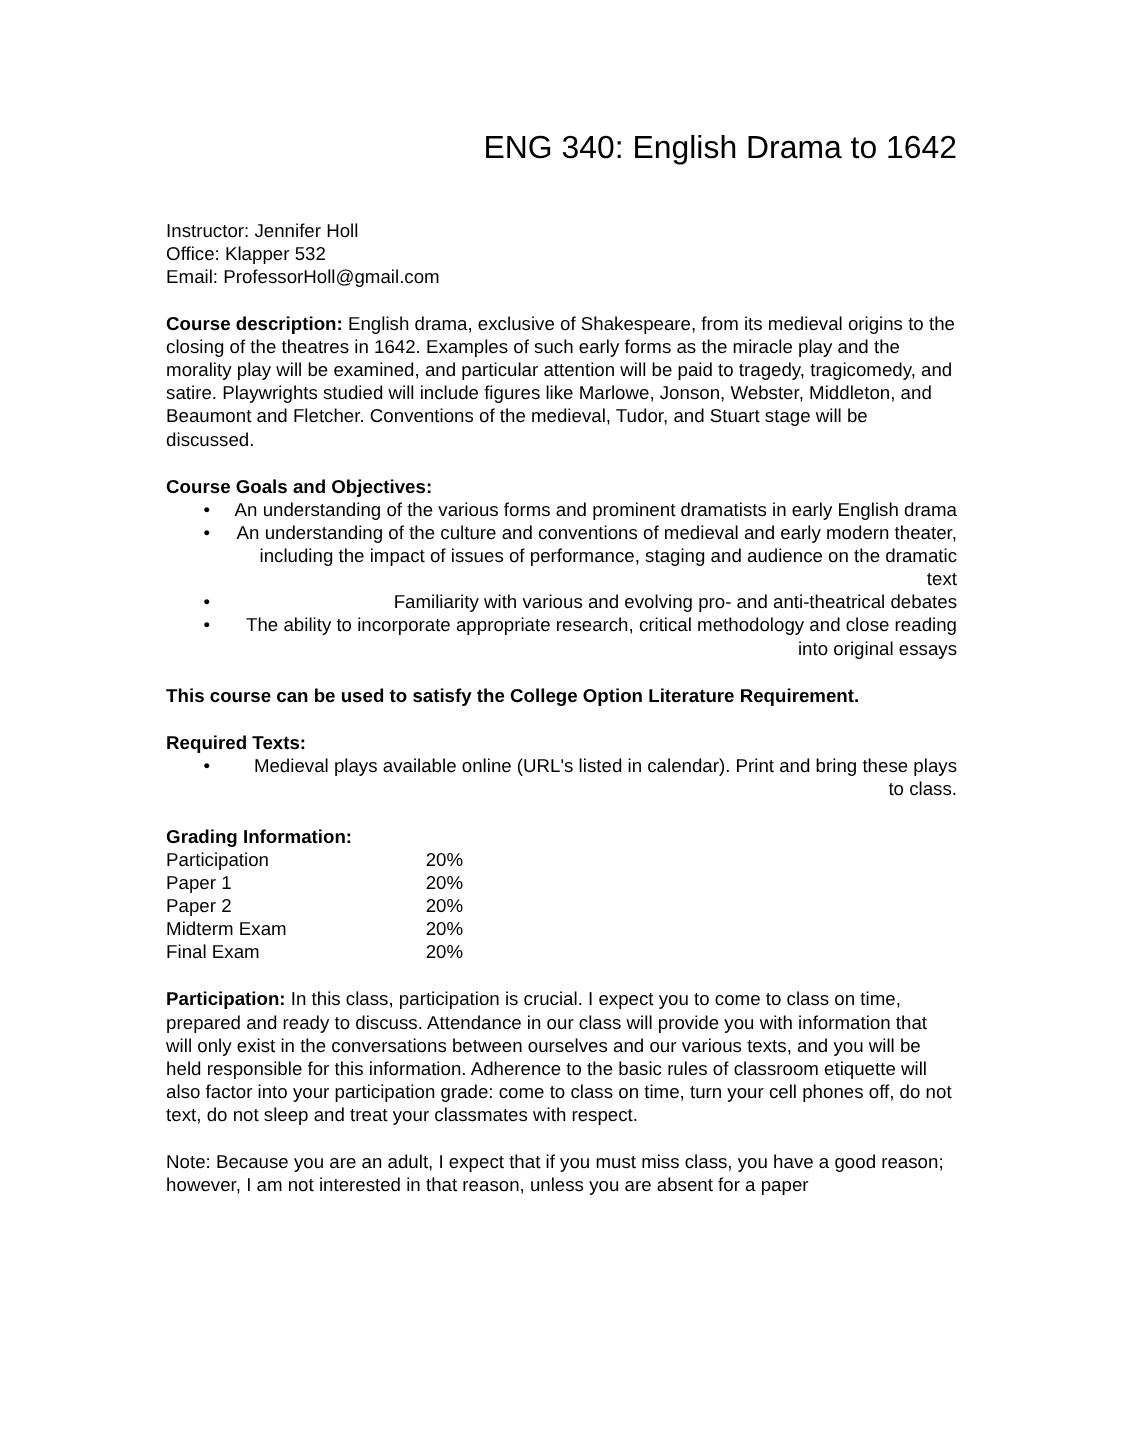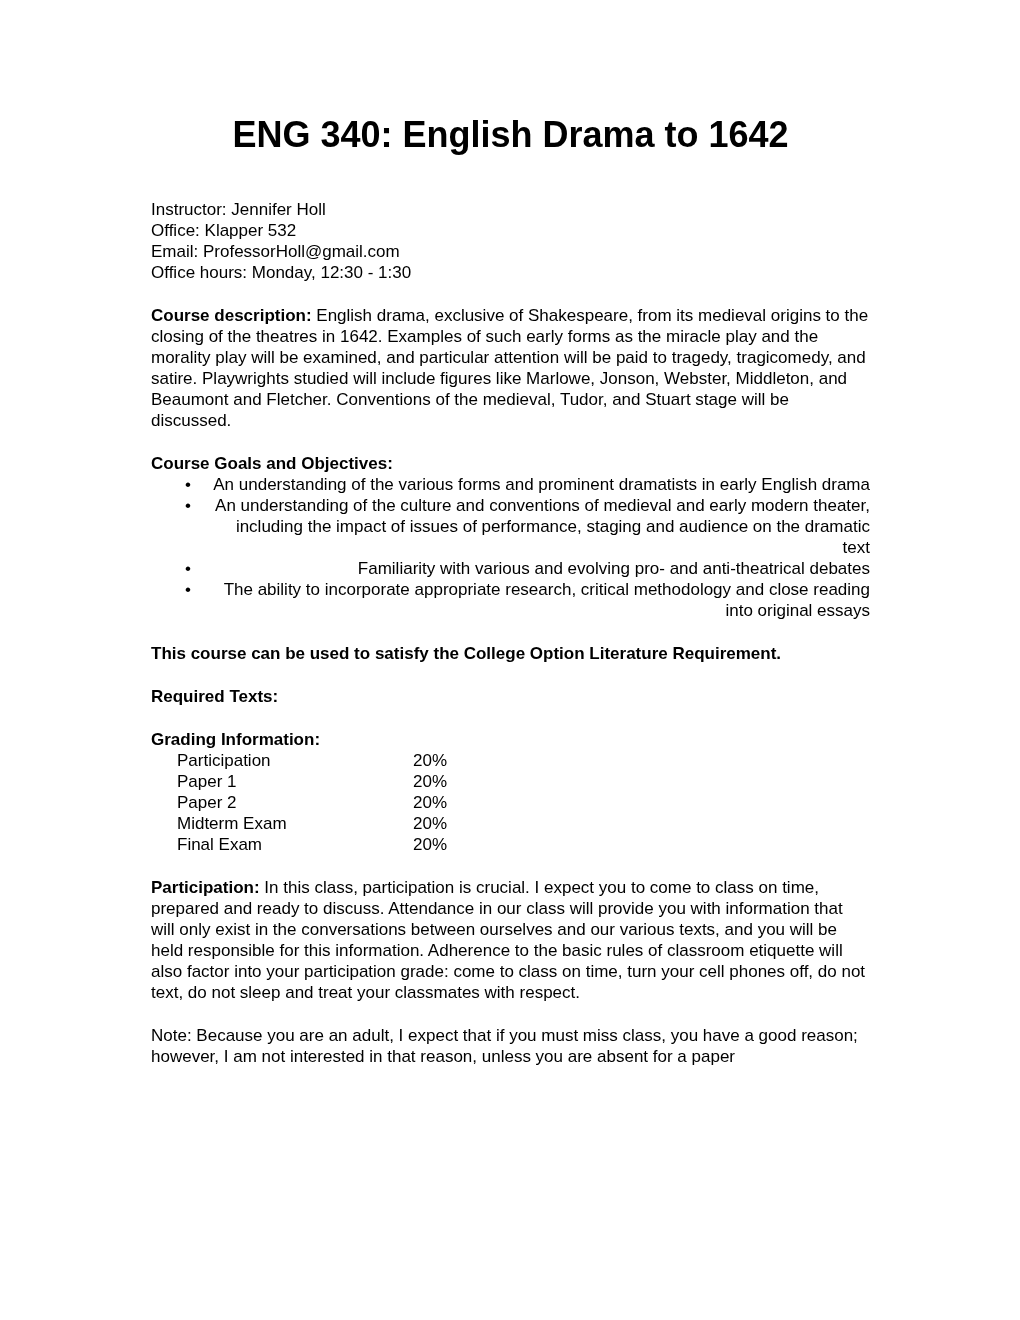--- a/index.html
+++ b/index.html
@@ -14,24 +14,24 @@
     background: #ffffff;
     color: #000000;
     font-family: "Liberation Sans", "DejaVu Sans", sans-serif;
     font-size: 17px;
     line-height: 21px;
     box-sizing: border-box;
     padding: 117px 150px 0 151px;
     overflow: hidden;
   }
   .doc-title {
-    font-size: 36px;
+    font-size: 29px;
     line-height: 36px;
-    font-weight: bold;
-    text-align: center;
+    font-weight: normal;
+    text-align: right;
     margin: 0 0 46px 0;
   }
   .para {
     margin: 22px 0 0 0;
   }
   .first {
     margin-top: 16px;
   }
   p { margin: 0; }
   .b { font-weight: bold; }
@@ -46,53 +46,53 @@
     position: relative;
     padding-left: 61px;
   }
   ul.bullets li::before {
     content: "\2022";
     position: absolute;
     left: 34px;
     top: 0;
   }
   .grading-row { display: flex; }
-  .grading-label { flex: 0 0 236px; width: 236px; margin-left: 26px; }
+  .grading-label { flex: 0 0 236px; width: 236px; }
 </style>
 </head>
 <body>
 
 <div class="page">
 
   <h1 class="doc-title">ENG 340: English Drama to 1642</h1>
 
   <div class="para first">
     <div>Instructor: Jennifer Holl</div>
     <div>Office: Klapper 532</div>
     <div>Email: ProfessorHoll@gmail.com</div>
-    <div>Office hours: Monday, 12:30 - 1:30</div>
   </div>
 
   <p class="para"><span class="b">Course description:</span><span> English drama, exclusive of Shakespeare, from its medieval origins to the closing of the theatres in 1642. Examples of such early forms as the miracle play and the morality play will be examined, and particular attention will be paid to tragedy, tragicomedy, and satire. Playwrights studied will include figures like Marlowe, Jonson, Webster, Middleton, and Beaumont and Fletcher. Conventions of the medieval, Tudor, and Stuart stage will be discussed.</span></p>
 
   <div class="para">
     <div class="b">Course Goals and Objectives:</div>
     <ul class="bullets">
       <li>An understanding of the various forms and prominent dramatists in early English drama</li>
       <li>An understanding of the culture and conventions of medieval and early modern theater, including the impact of issues of performance, staging and audience on the dramatic text</li>
       <li>Familiarity with various and evolving pro- and anti-theatrical debates</li>
       <li>The ability to incorporate appropriate research, critical methodology and close reading into original essays</li>
     </ul>
   </div>
 
   <p class="para b">This course can be used to satisfy the College Option Literature Requirement.</p>
 
   <div class="para">
     <div class="b">Required Texts:</div>
     <ul class="bullets">
+      <li><span>Medieval plays available online (URL's listed in calendar). Print and bring these plays to class.</span><span class="it"></span><span></span></li>
     </ul>
   </div>
 
   <div class="para">
     <div class="b">Grading Information:</div>
     <div>
       <div class="grading-row">
         <span class="grading-label">Participation</span>
         <span>20%</span>
       </div>

